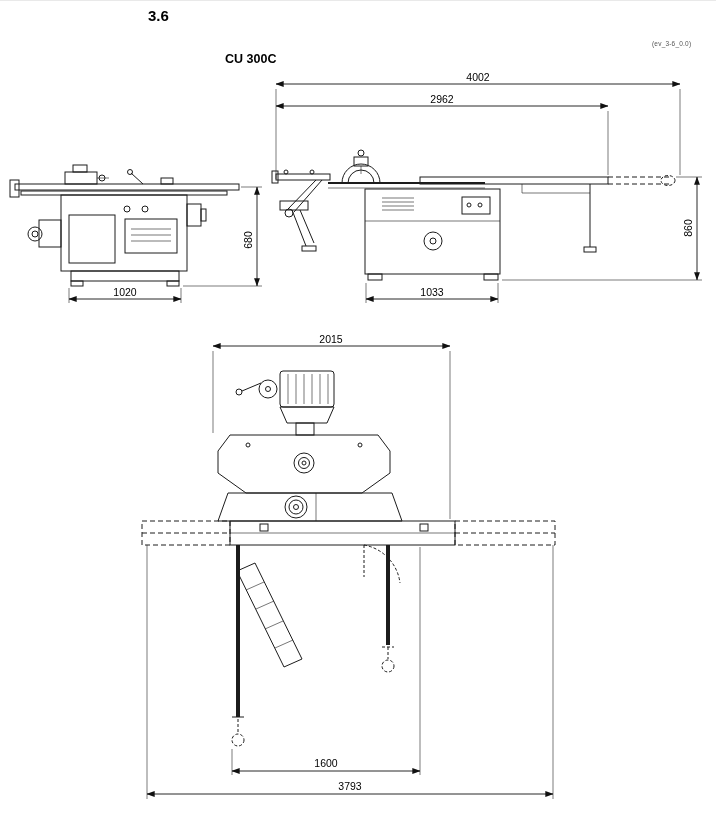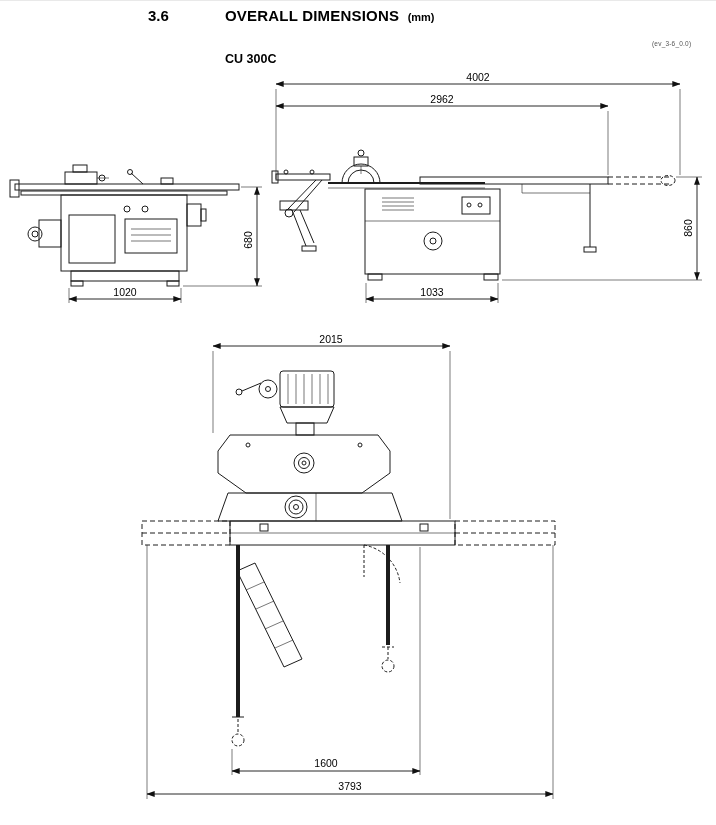--- a/index.html
+++ b/index.html
@@ -26,24 +26,20 @@
   line.ext{stroke:#222;stroke-width:.6;}
   line.dim{stroke:#111;stroke-width:.9;}
   text.dimtxt{font-family:"Liberation Sans",sans-serif;font-size:10.5px;fill:#000;}
 </style>
 </head>
 <body>
 
 <div class="page">
 
   <span class="sec">3.6</span>
-  <span class="ttlwrap">
-    <span class="ttl">OVERALL DIMENSIONS</span>
-    <span class="unit">(mm)</span>
-  </span>
   <span class="rev">(ev_3-6_0.0)</span>
   <span class="model">CU 300C</span>
 
   <svg style="left:5px;top:156px;" width="270" height="162" viewBox="0 0 270 162">
     <defs>
       <marker id="arr" viewBox="0 0 10 10" refX="9.5" refY="5" markerWidth="9" markerHeight="9" orient="auto-start-reverse">
         <path d="M0,1.4 L10,5 L0,8.6 z" fill="#111"></path>
       </marker>
     </defs>
 

